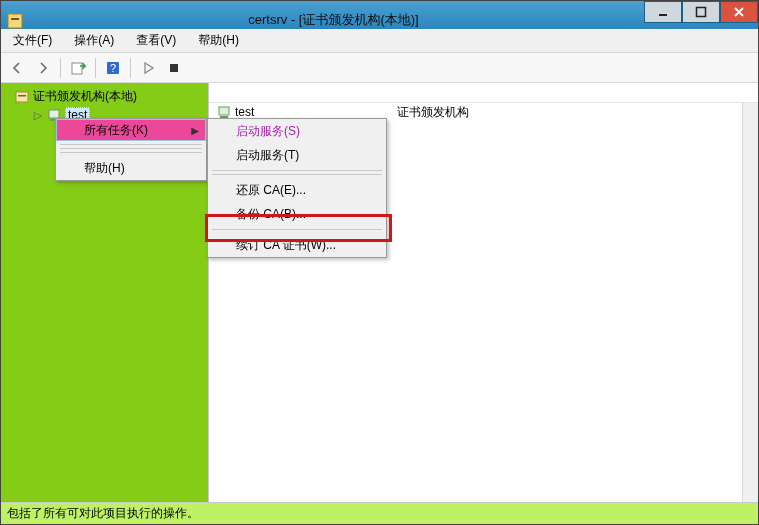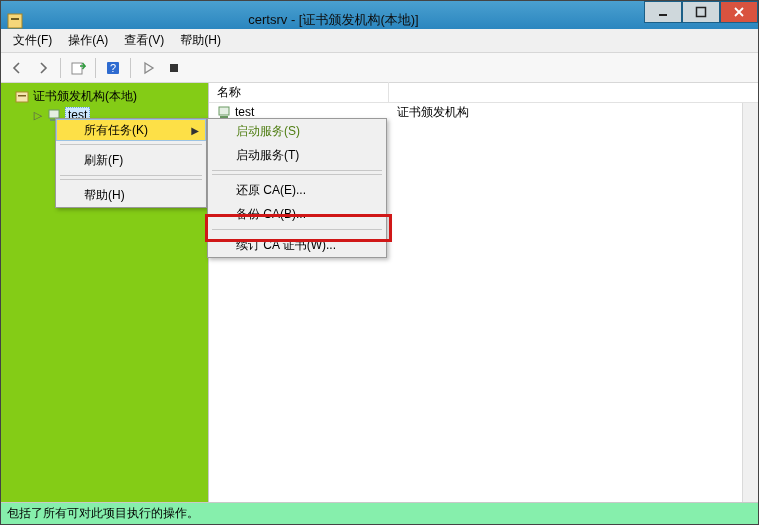--- a/index.html
+++ b/index.html
@@ -8,21 +8,21 @@
 
   .titlebar { height: 28px; background: linear-gradient(#4aa0d0,#2b86bf); color: #fff; display: flex; align-items: flex-end; position: relative; }
   .titlebar .app-icon { width: 16px; height: 16px; margin-left: 6px; }
   .titlebar .title-text { flex: 1; text-align: center; font-size: 13px; color: #0d0d0d; }
   .titlebtns { display: flex; height: 100%; }
   .titlebtns .tb { width: 38px; height: 22px; border: 1px solid #1b5f87; display: flex; align-items: center; justify-content: center; margin-top: 0; }
   .titlebtns .tb.min { background: #cfd8dc; color:#222; }
   .titlebtns .tb.max { background: #cfd8dc; color:#222; }
   .titlebtns .tb.close { background: #d9533f; color:#fff; }
 
-  .menubar { height: 24px; background: #f0f0f0; border-bottom: 1px solid #d7d7d7; display: flex; align-items: center; font-size: 12px; padding: 0 4px; gap: 0; }
+  .menubar { height: 24px; background: #f0f0f0; border-bottom: 1px solid #d7d7d7; display: flex; align-items: center; font-size: 12px; padding: 0 4px; gap: 6px; }
   .menubar .m { padding: 2px 8px; }
 
   .toolbar { height: 30px; background: #f7f7f7; border-bottom: 1px solid #d7d7d7; display: flex; align-items: center; padding: 0 4px; gap: 2px; }
   .tbtn { width: 24px; height: 24px; display: flex; align-items: center; justify-content: center; }
   .tsep { width: 1px; height: 20px; background: #c9c9c9; margin: 0 3px; }
 
   .splitter { display: flex; height: calc(525px - 28px - 24px - 30px - 22px - 2px); }
   .leftpane { width: 208px; border-right: 1px solid #c9c9c9; background: #84cc16; position: relative; padding: 4px 12px; }
   .rightpane { flex: 1; background: #fff; display:flex; flex-direction:column; }
 
@@ -36,27 +36,27 @@
   .rhead { display:flex; font-size:12px; border-bottom: 1px solid #e2e2e2; background:#fff; height:20px; align-items:center; }
   .rhead .col { padding: 2px 8px; }
   .rhead .col.name { width: 180px; border-right:1px solid #e2e2e2; }
   .rhead .col.desc { flex:1; }
   .rlist { flex:1; font-size:12px; }
   .rrow { display:flex; align-items:center; height:18px; }
   .rrow .cell { padding: 0 8px; display:flex; align-items:center; gap:4px;}
   .rrow .cell.name { width:180px; }
   .rrow .cell.desc { flex:1; }
 
-  .statusbar { height: 22px; border-top: 1px solid #c9c9c9; font-size: 12px; display: flex; align-items: center; padding: 0 6px; background:#86efac;}
+  .statusbar { height: 22px; border-top: 1px solid #c9c9c9; font-size: 12px; display: flex; align-items: center; padding: 0 6px; background:#bef264;}
 
   
   .ctxmenu { position: absolute; background: #f0f0f0; border: 1px solid #9a9a9a; box-shadow: 2px 2px 4px rgba(0,0,0,0.25); font-size: 12px; z-index: 50; }
   .ctxmenu .row { display:flex; align-items:center; height: 24px; padding: 0 24px 0 28px; position:relative; white-space:nowrap; }
-  .ctxmenu .row.hover { background:#fde047; border:1px solid #9cc3e4; height:22px; padding:0 23px 0 27px;}
-  .ctxmenu .row.disabled { color:#4d7c0f; }
+  .ctxmenu .row.hover { background:#ec4899; border:1px solid #9cc3e4; height:22px; padding:0 23px 0 27px;}
+  .ctxmenu .row.disabled { color:#a21caf; }
   .ctxmenu .sep { height:1px; background:#c7c7c7; margin: 3px 4px; }
   .ctxmenu .arrow { position:absolute; right:6px; font-size:10px; color:#333; }
 
   .ctx1 { left: 54px; top: 117px; width: 152px; }
   .ctx2 { left: 206px; top: 117px; width: 180px; }
 
   .redbox { position:absolute; border: 3px solid #d01717; background: transparent; z-index: 60; pointer-events:none; }
   .redbox.r1 { left: 204px; top: 213px; width: 187px; height: 28px; }
 
   .scrollbar { width:16px; background:#f0f0f0; border-left:1px solid #dadada; height:100%; }
@@ -160,21 +160,20 @@
               </svg>
           </span>
           <span class="tree-sel">test</span>
         </div>
       </div>
     </div>
   </div>
 
   <div class="rightpane">
     <div class="rhead">
-      <div class="col name">名称</div>
     </div>
     <div class="rlist" style="display:flex;">
       <div style="flex:1;">
         <div class="rrow">
           <div class="cell name">
             <span class="tree-icon">
               <svg width="14" height="14" viewBox="0 0 14 14">
                   <rect x="2" y="2" width="10" height="8" fill="#e4efe3" stroke="#6a9a63"></rect>
                   <rect x="3" y="11" width="8" height="2" fill="#6a9a63"></rect>
                 </svg>
@@ -192,23 +191,20 @@
 <div class="statusbar">
   <span>包括了所有可对此项目执行的操作。</span>
 </div>
 
 <div class="ctxmenu ctx1">
   <div class="row hover">
     <span>所有任务(K)</span>
     <span class="arrow">▶</span>
   </div>
   <div class="sep"></div>
-  <div class="row">
-    <span>刷新(F)</span>
-  </div>
   <div class="sep"></div>
   <div class="sep"></div>
   <div class="row">
     <span>帮助(H)</span>
   </div>
 </div>
 
 <div class="ctxmenu ctx2">
   <div class="row disabled">
     <span>启动服务(S)</span>

